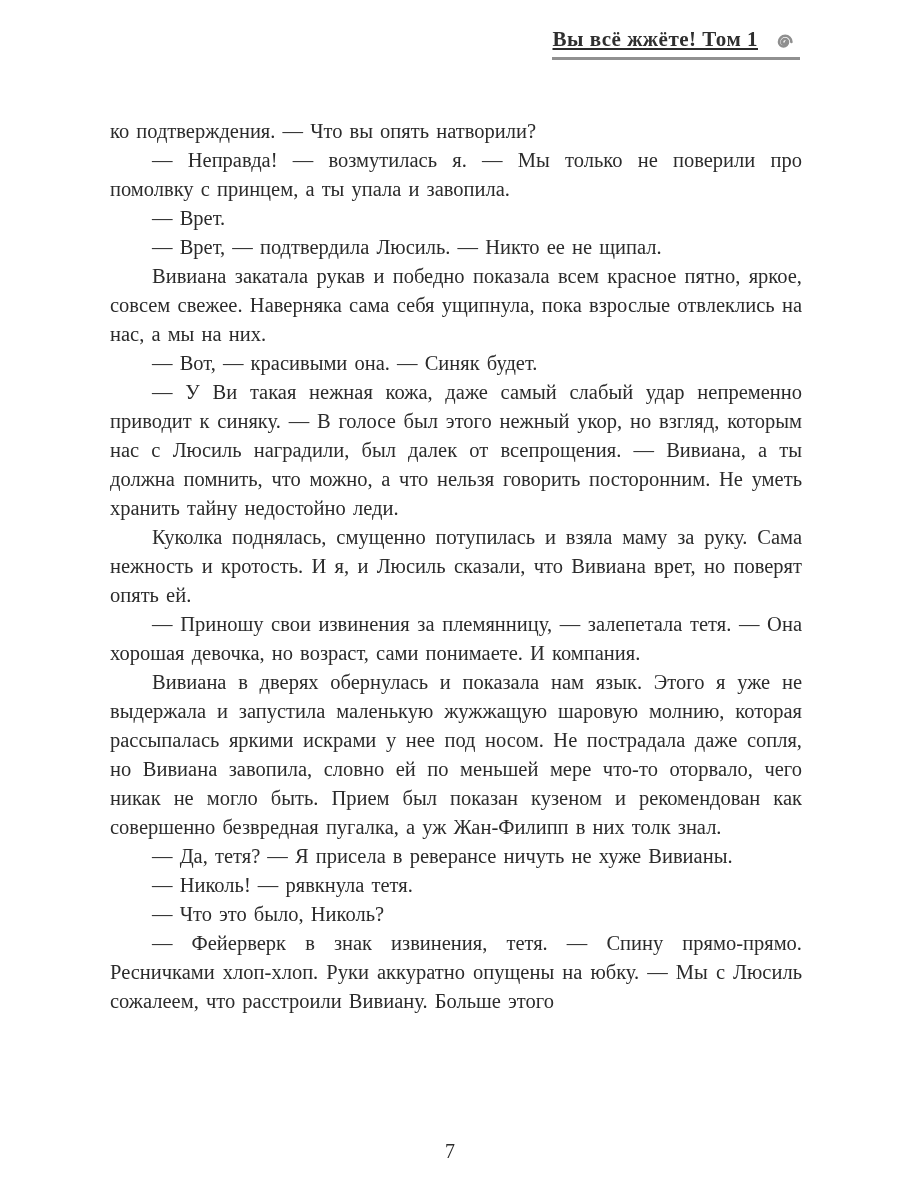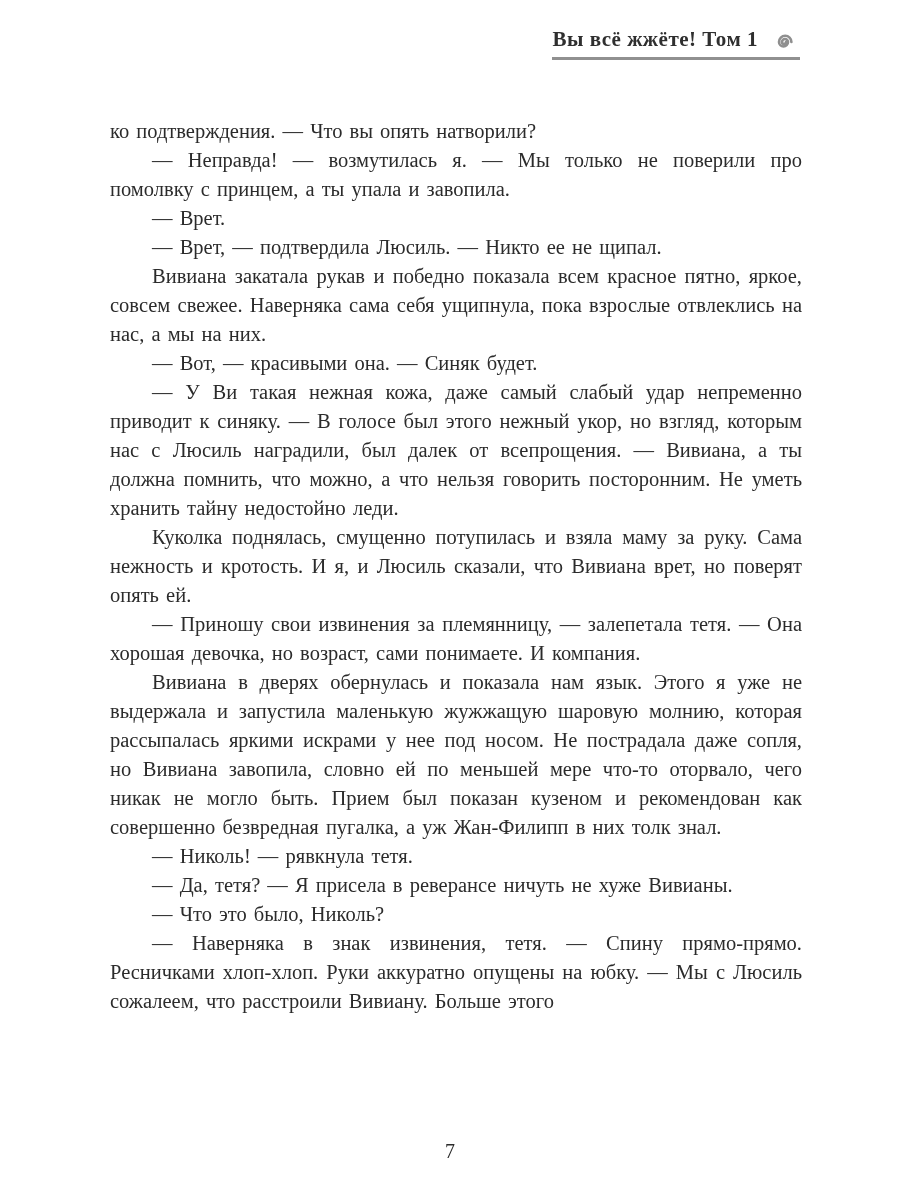--- a/index.html
+++ b/index.html
@@ -21,20 +21,21 @@
   }
   .header {
     position: absolute;
     top: 26px;
     right: 100px;
     display: flex;
     align-items: center;
     gap: 10px;
     border-bottom: 3px solid #909090;
     padding-bottom: 5px;
+    text-decoration: underline;
   }
   .header-title {
     font-size: 21px;
     font-weight: bold;
     letter-spacing: 0.5px;
     color: #2f2f2f;
     white-space: nowrap;
   }
   .spiral-icon {
     width: 32px;
@@ -92,21 +93,21 @@
       <p class="para">ко подтверждения. — Что вы опять натворили?</p>
       <p class="para indent">— Неправда! — возмутилась я. — Мы только не поверили про помолвку с принцем, а ты упала и завопила.</p>
       <p class="para indent">— Врет.</p>
       <p class="para indent">— Врет, — подтвердила Люсиль. — Никто ее не щипал.</p>
       <p class="para indent">Вивиана закатала рукав и победно показала всем красное пятно, яркое, совсем свежее. Наверняка сама себя ущипнула, пока взрослые отвлеклись на нас, а мы на них.</p>
       <p class="para indent">— Вот, — красивыми она. — Синяк будет.</p>
       <p class="para indent">— У Ви такая нежная кожа, даже самый слабый удар непременно приводит к синяку. — В голосе был этого нежный укор, но взгляд, которым нас с Люсиль наградили, был далек от всепрощения. — Вивиана, а ты должна помнить, что можно, а что нельзя говорить посторонним. Не уметь хранить тайну недостойно леди.</p>
       <p class="para indent">Куколка поднялась, смущенно потупилась и взяла маму за руку. Сама нежность и кротость. И я, и Люсиль сказали, что Вивиана врет, но поверят опять ей.</p>
       <p class="para indent">— Приношу свои извинения за племянницу, — залепетала тетя. — Она хорошая девочка, но возраст, сами понимаете. И компания.</p>
       <p class="para indent">Вивиана в дверях обернулась и показала нам язык. Этого я уже не выдержала и запустила маленькую жужжащую шаровую молнию, которая рассыпалась яркими искрами у нее под носом. Не пострадала даже сопля, но Вивиана завопила, словно ей по меньшей мере что-то оторвало, чего никак не могло быть. Прием был показан кузеном и рекомендован как совершенно безвредная пугалка, а уж Жан-Филипп в них толк знал.</p>
+      <p class="para indent">— Да, тетя? — Я присела в реверансе ничуть не хуже Вивианы.</p>
       <p class="para indent">— Николь! — рявкнула тетя.</p>
-      <p class="para indent">— Да, тетя? — Я присела в реверансе ничуть не хуже Вивианы.</p>
       <p class="para indent">— Что это было, Николь?</p>
-      <p class="para indent">— Наверняка в знак извинения, тетя. — Спину прямо-прямо. Ресничками хлоп-хлоп. Руки аккуратно опущены на юбку. — Мы с Люсиль сожалеем, что расстроили Вивиану. Больше этого</p>
+      <p class="para indent">— Фейерверк в знак извинения, тетя. — Спину прямо-прямо. Ресничками хлоп-хлоп. Руки аккуратно опущены на юбку. — Мы с Люсиль сожалеем, что расстроили Вивиану. Больше этого</p>
     </div>
 
   <div class="page-number">7</div>
 
 </div>
 
 </body></html>

